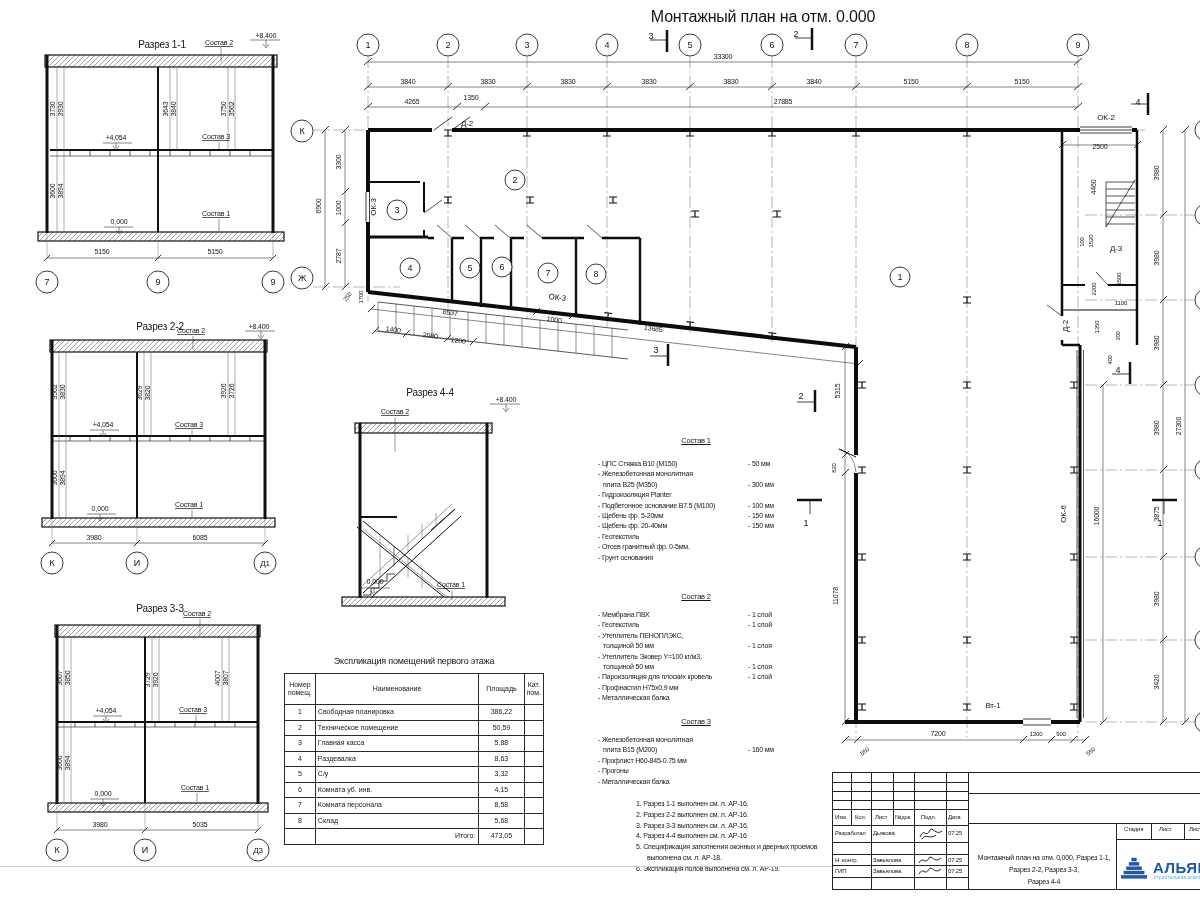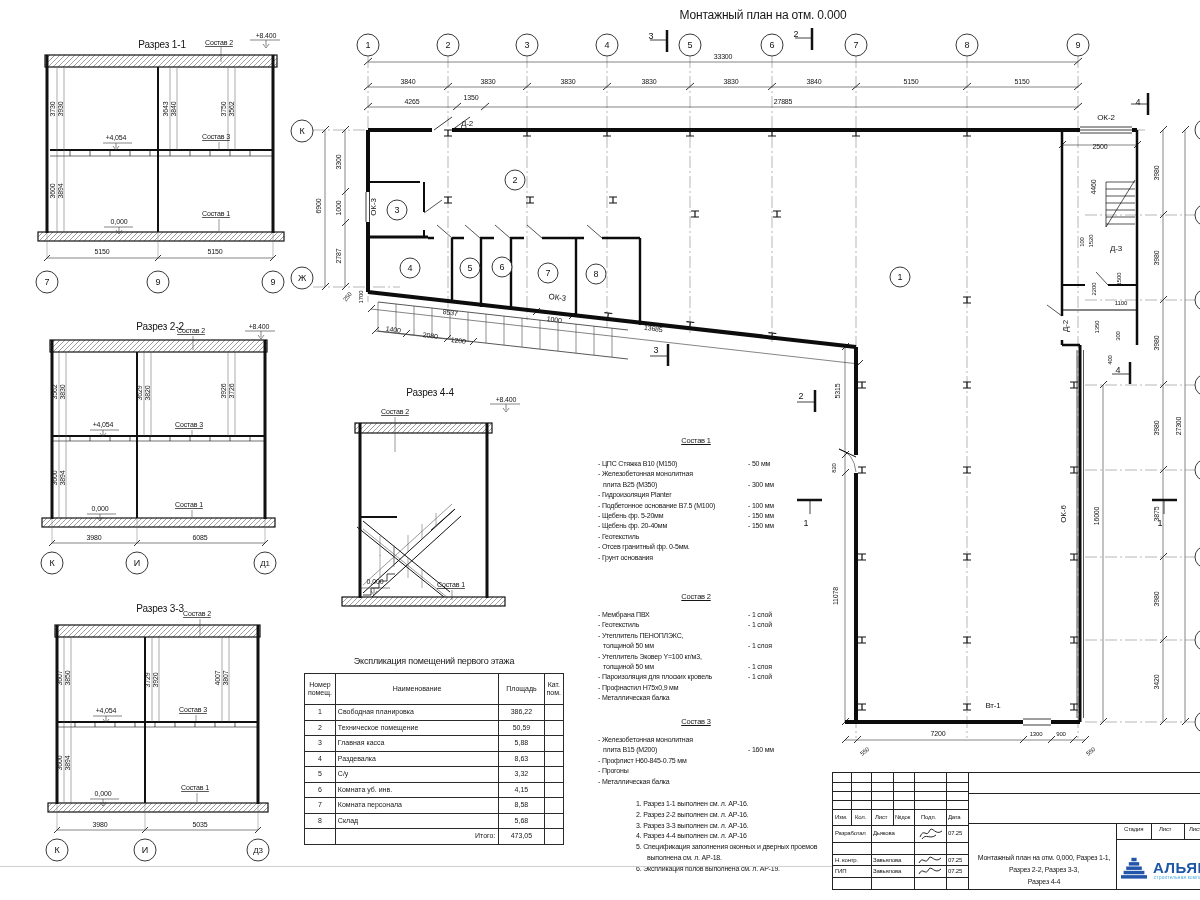--- a/index.html
+++ b/index.html
@@ -1,20 +1,20 @@
 <!DOCTYPE html>
 <html><head>
 <meta charset="utf-8">
 <style>
   html,body{margin:0;padding:0;background:#e8e8e8}
   .sheet{position:relative;width:1200px;height:900px;background:#fff;overflow:hidden;
          font-family:"Liberation Sans",sans-serif;color:#161616}
   .sheet>div{position:absolute}
   .sheet>svg{position:absolute;overflow:visible}
-  .plan-title{font-size:12px;letter-spacing:-0.2px}
+  .plan-title{font-size:16px;letter-spacing:-0.2px}
   
   .expl-title{font-size:9px;text-align:center;width:100%;margin-bottom:7px;letter-spacing:-0.2px}
   .expl table{border-collapse:collapse;table-layout:fixed}
   .expl th,.expl td{border:1px solid #2a2a2a;font-weight:normal;font-size:7px;line-height:1.15;
     padding:0 2px;overflow:hidden}
   .expl th{height:30px;text-align:center}
   .expl td{height:14.5px}
   .h-n,.c-n{width:26px;text-align:center}
   .h-name,.c-name{width:166px}
   .c-name{padding-left:4px}
@@ -459,21 +459,21 @@
         <text x="796" y="37" text-anchor="middle" style="font-size: 9px;">2</text>
         <text x="1138" y="105" text-anchor="middle" style="font-size: 9px;">4</text>
         <text x="656" y="353" text-anchor="middle" style="font-size: 9px;">3</text>
         <text x="801" y="399" text-anchor="middle" style="font-size: 9px;">2</text>
         <text x="806" y="526" text-anchor="middle" style="font-size: 9px;">1</text>
         <text x="1160" y="526" text-anchor="middle" style="font-size: 9px;">1</text>
         <text x="1118" y="373" text-anchor="middle" style="font-size: 9px;">4</text>
       </g>
   </svg>
 
-  <div class="expl" style="left:304px;top:656px;width:260px">
+  <div class="expl" style="left:284px;top:656px;width:260px">
     <div class="expl-title">Экспликация помещений первого этажа</div>
     <table>
       <thead>
         <tr>
           <th class="h-n">Номер помещ.</th>
           <th class="h-name">Наименование</th>
           <th class="h-area">Площадь</th>
           <th class="h-cat">Кат. пом.</th>
         </tr>
       </thead>

